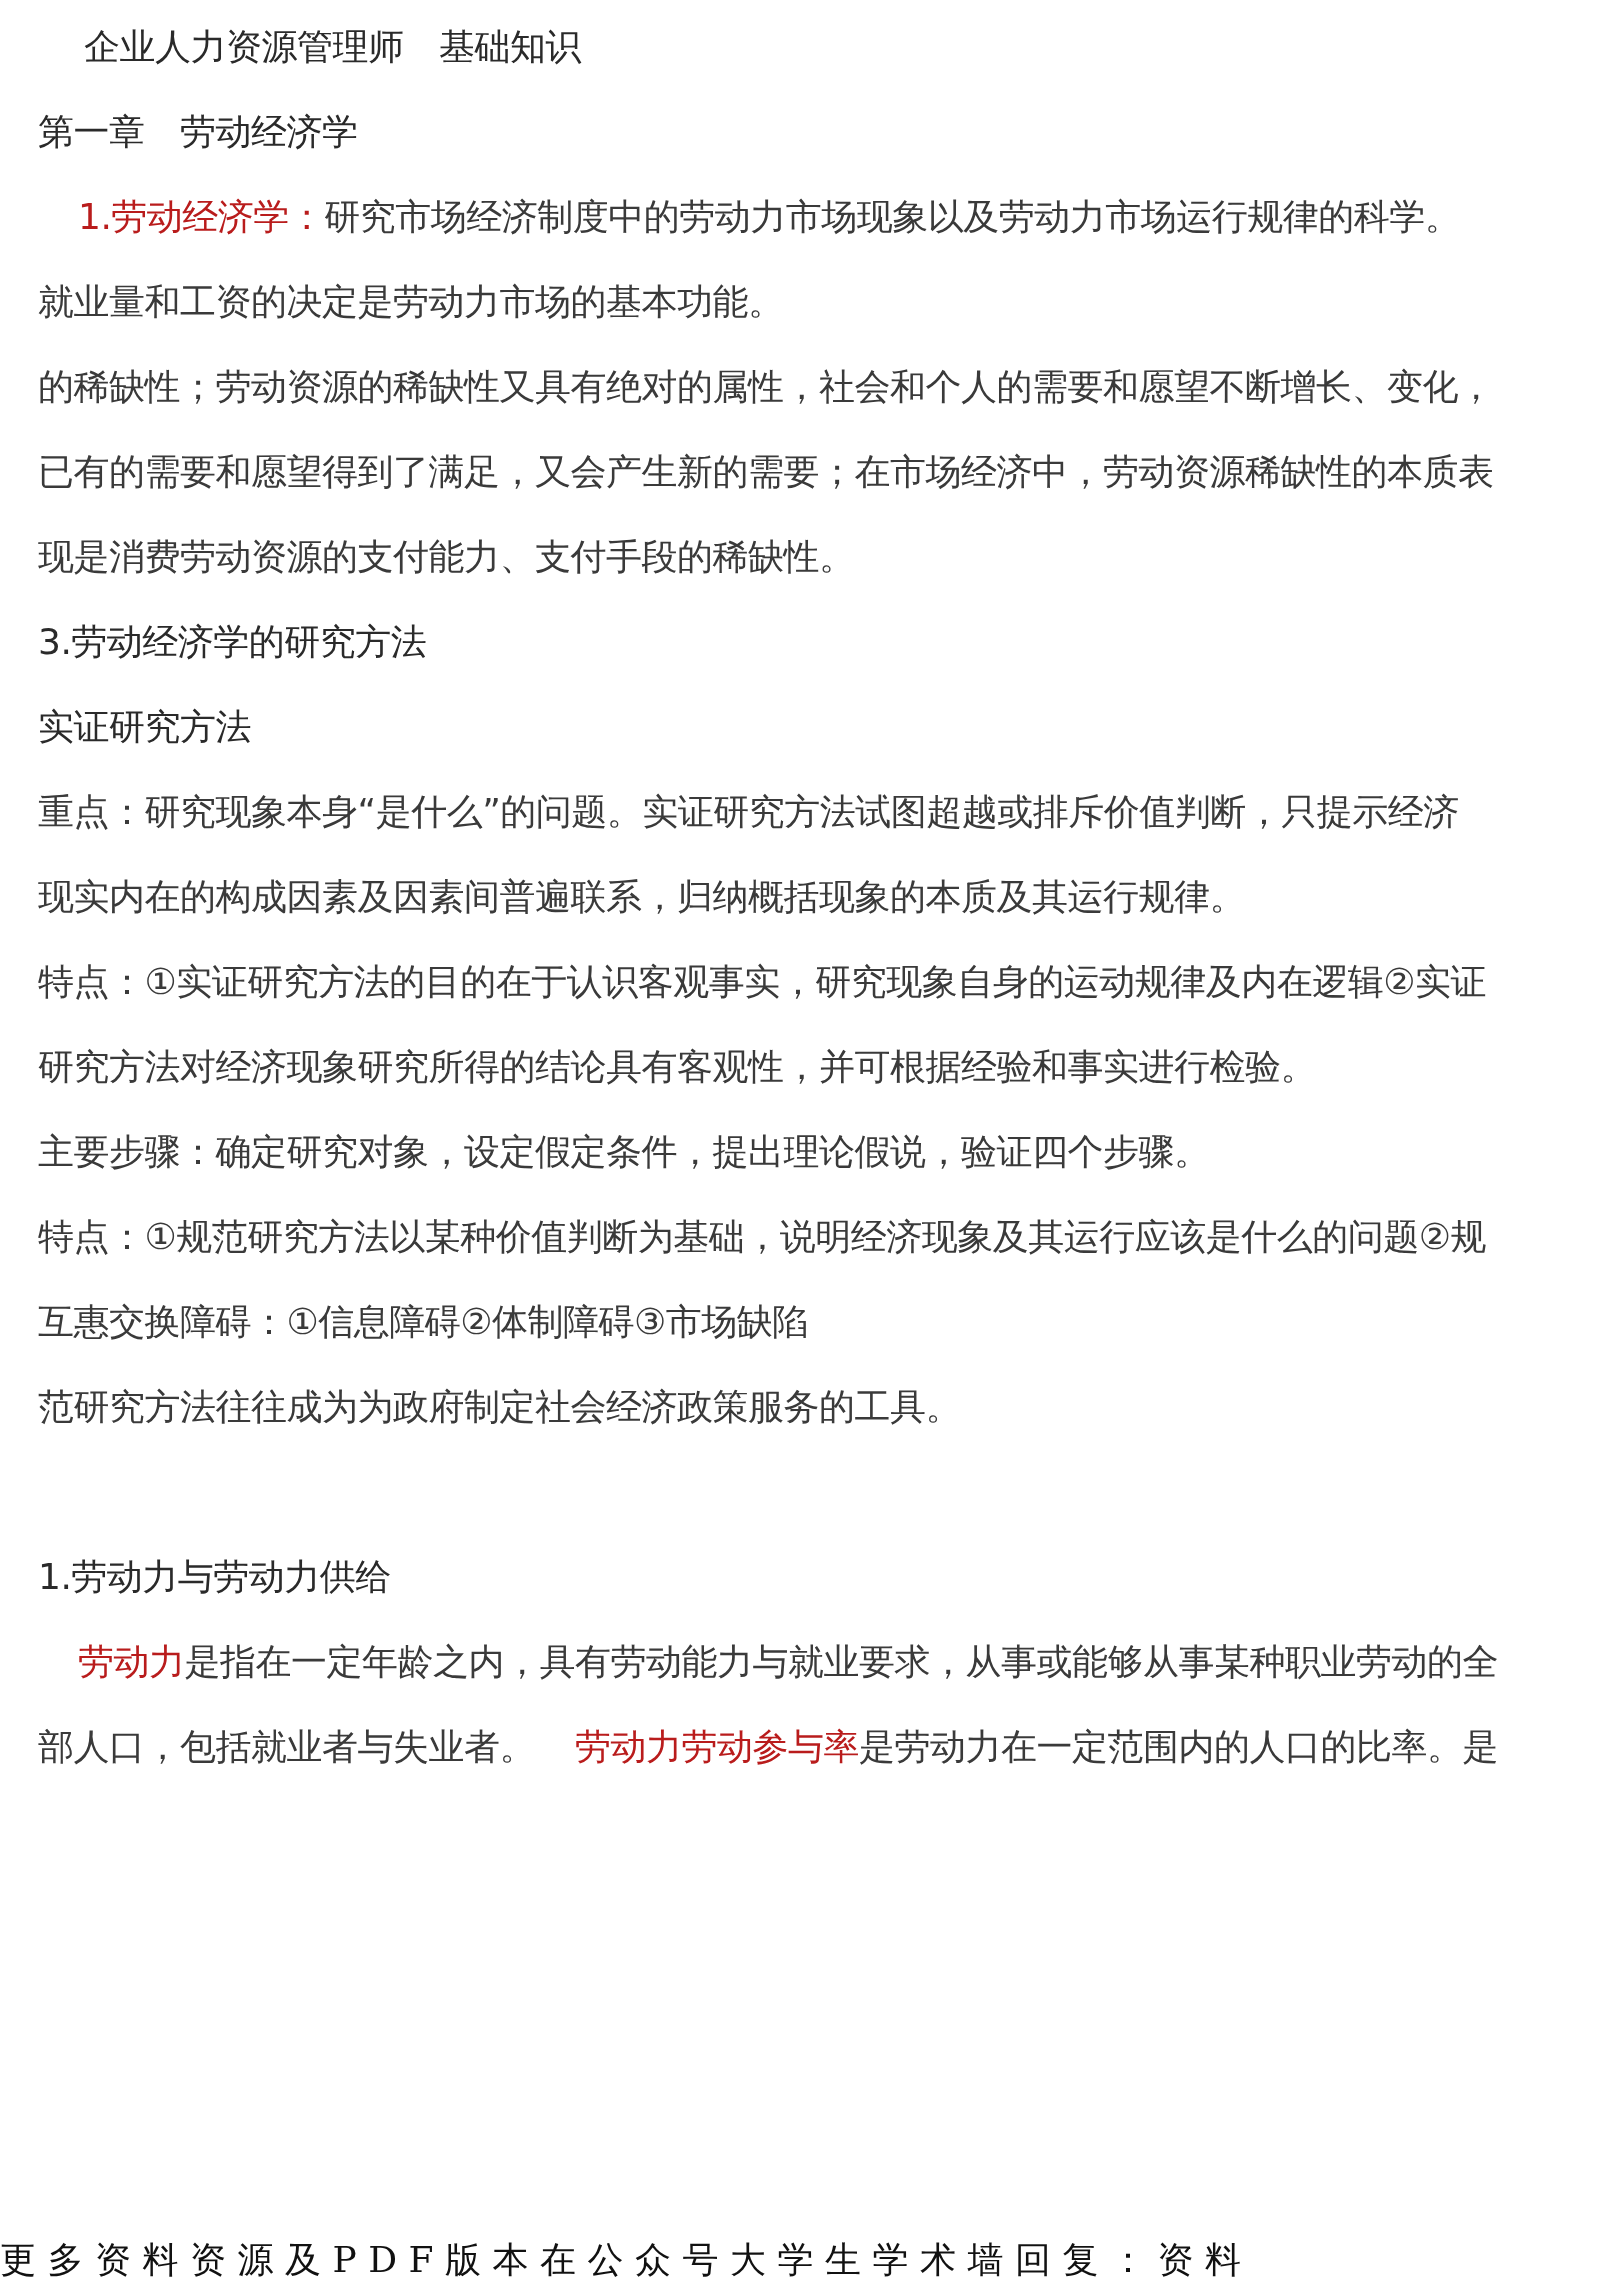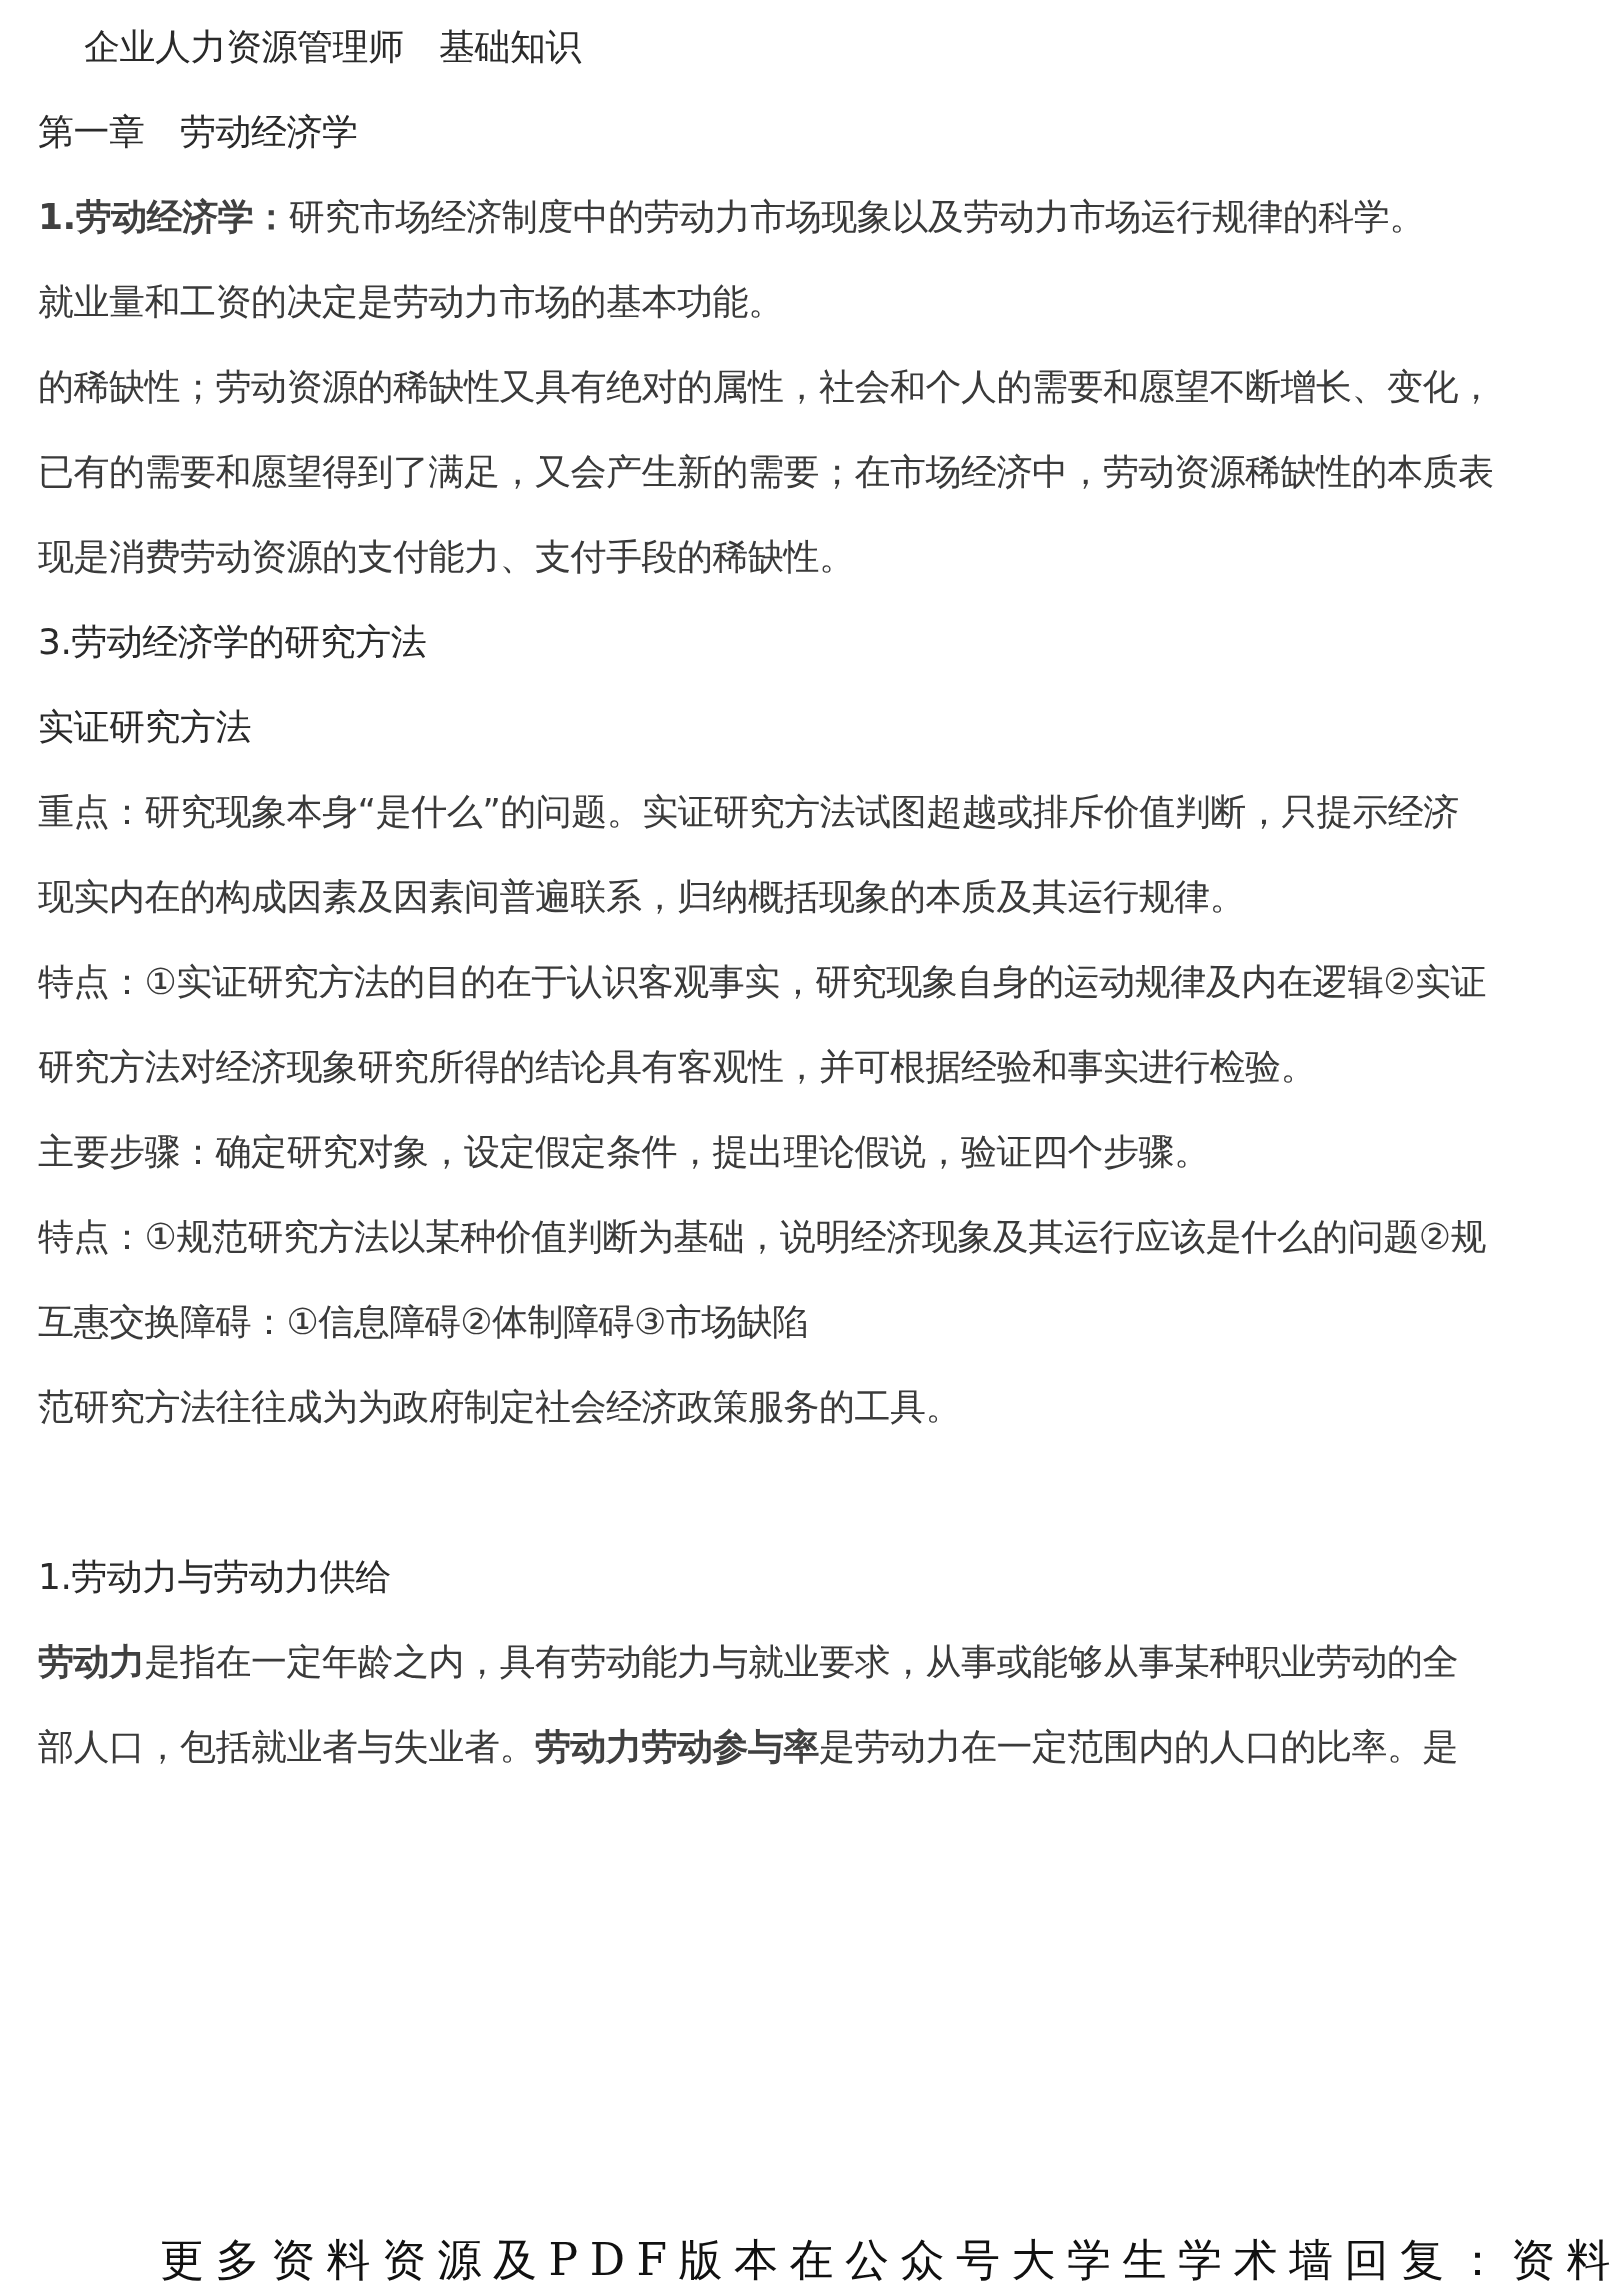--- a/index.html
+++ b/index.html
@@ -11,31 +11,31 @@
   .page {
     position: absolute; left: 38px; top: 0; width: 1547px;
   }
   .line {
     height: 85px; line-height: 85px;
     font-size: 36px; white-space: nowrap; overflow: hidden;
     letter-spacing: -0.5px;
   }
   .line.first { margin-top: 3.8px; margin-left: 46px; }
   .heading { color: #2a2a2a; font-weight: normal; }
-  .bold { font-weight: bold; color: #404040; }
+  .bold { font-weight: normal; color: #b91c1c; margin-left: 40px; }
   .clip-wrap {
     height: 38px; overflow: hidden; position: relative;
   }
   .clip-wrap .line { position: relative; top: -25px; }
   .spacer { height: 85px; }
   .footer {
     position: absolute; left: 0; right: 0; top: 2227px; height: 65px;
-    text-align: right;
+    text-align: left;
     font-family: "DejaVu Serif", "Liberation Serif", serif;
-    font-size: 44px; color: #111; letter-spacing: 11.5px;
+    font-size: 36px; color: #111; letter-spacing: 11.5px;
     line-height: 65px;
   }
 </style>
 </head>
 <body>
 
 <div class="page">
   <div class="line first heading">企业人力资源管理师　基础知识</div>
   <div class="line heading">第一章　劳动经济学</div>
 

